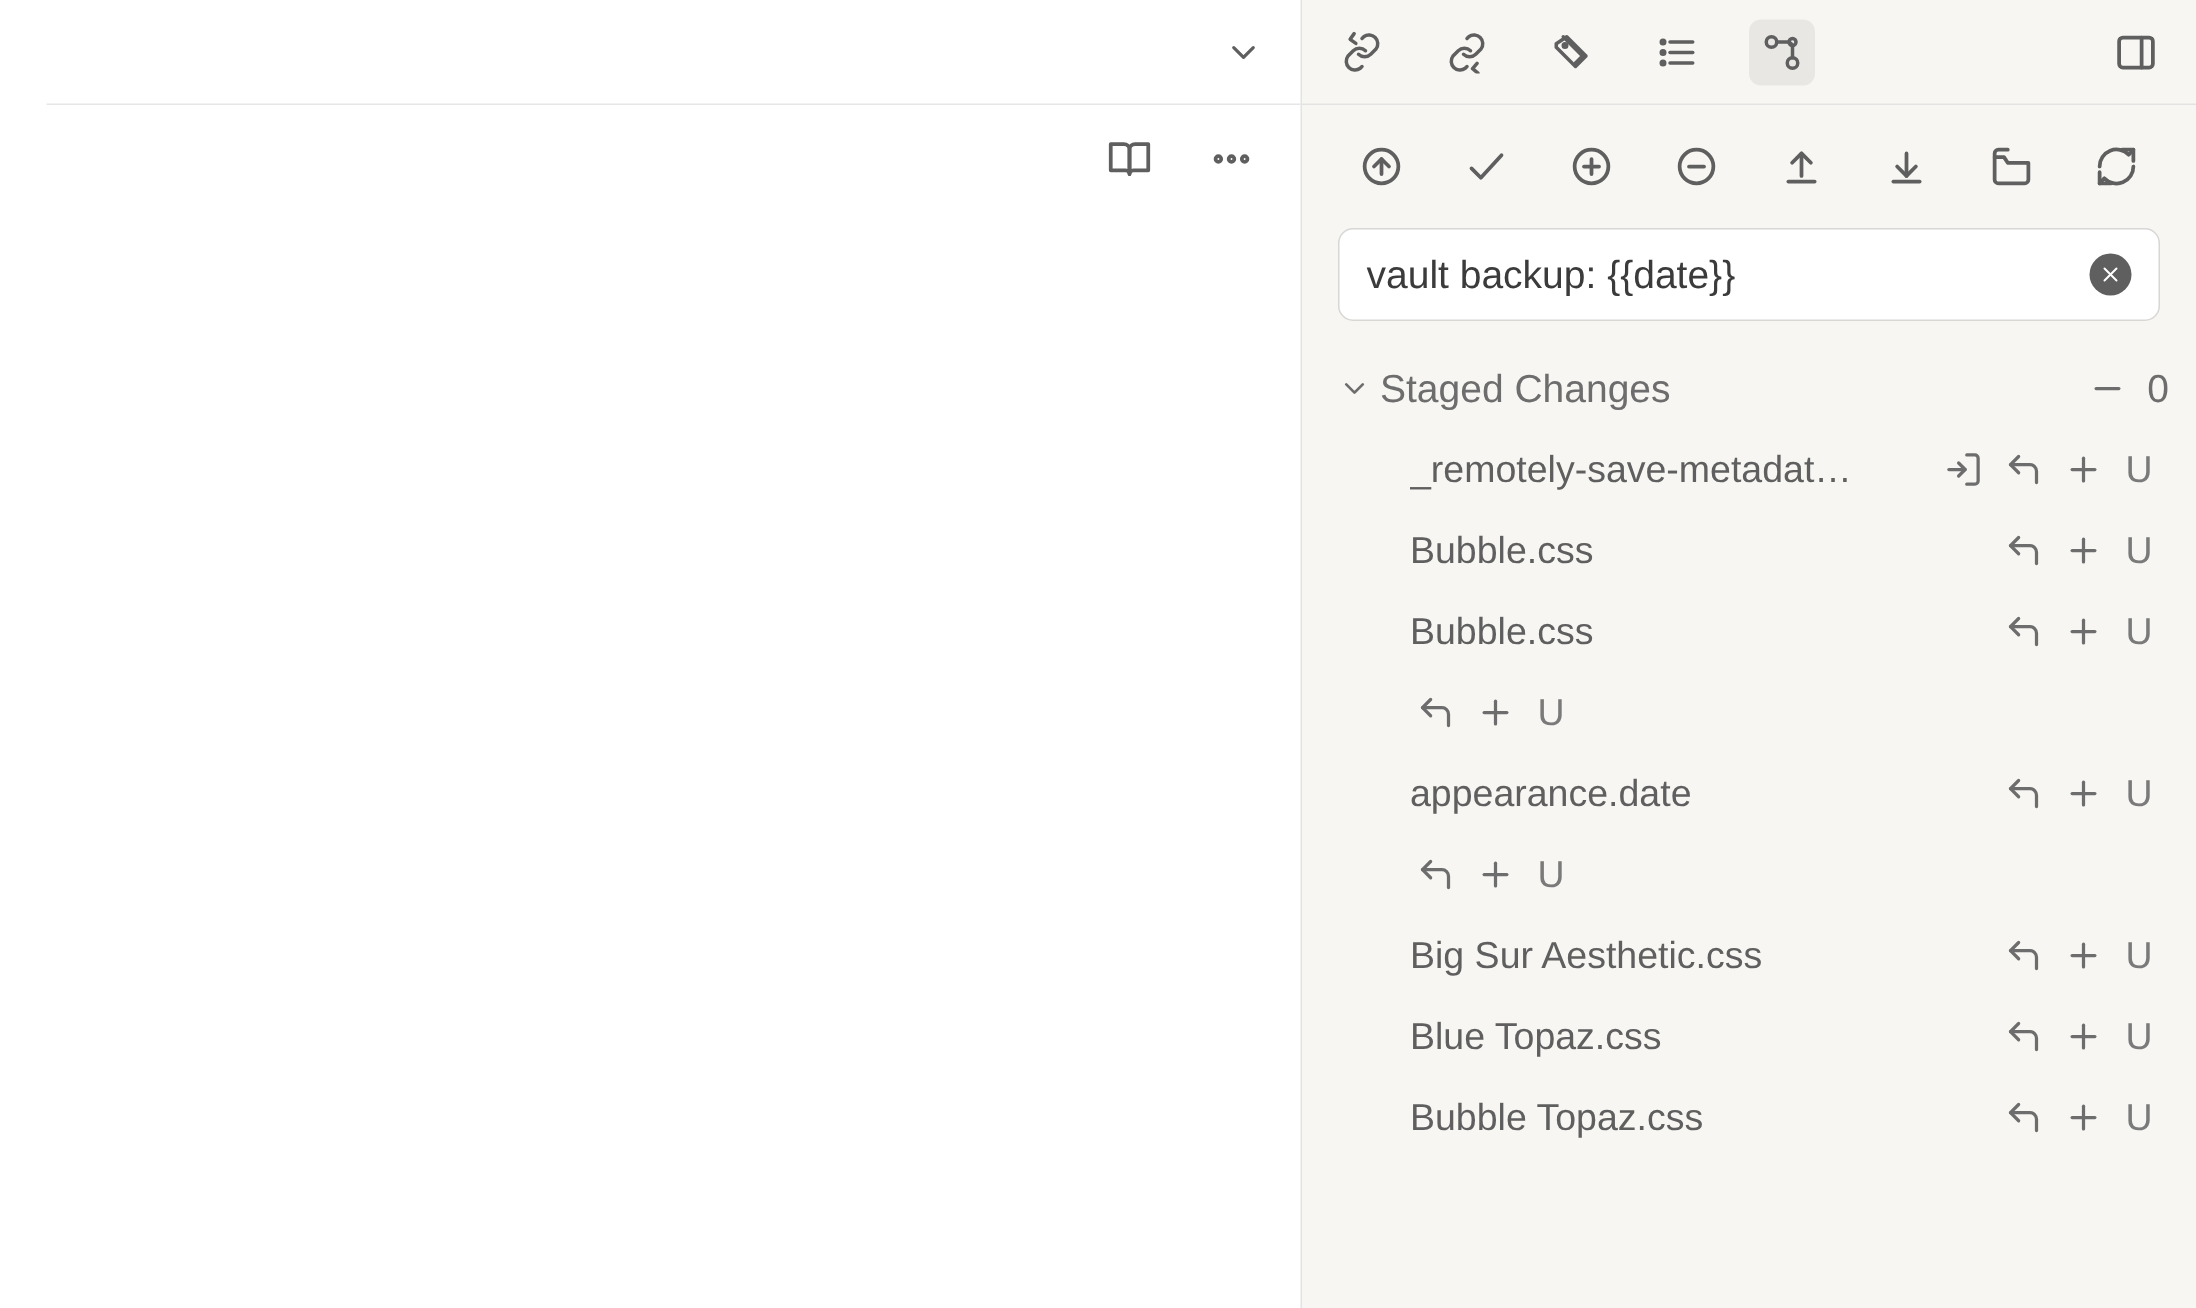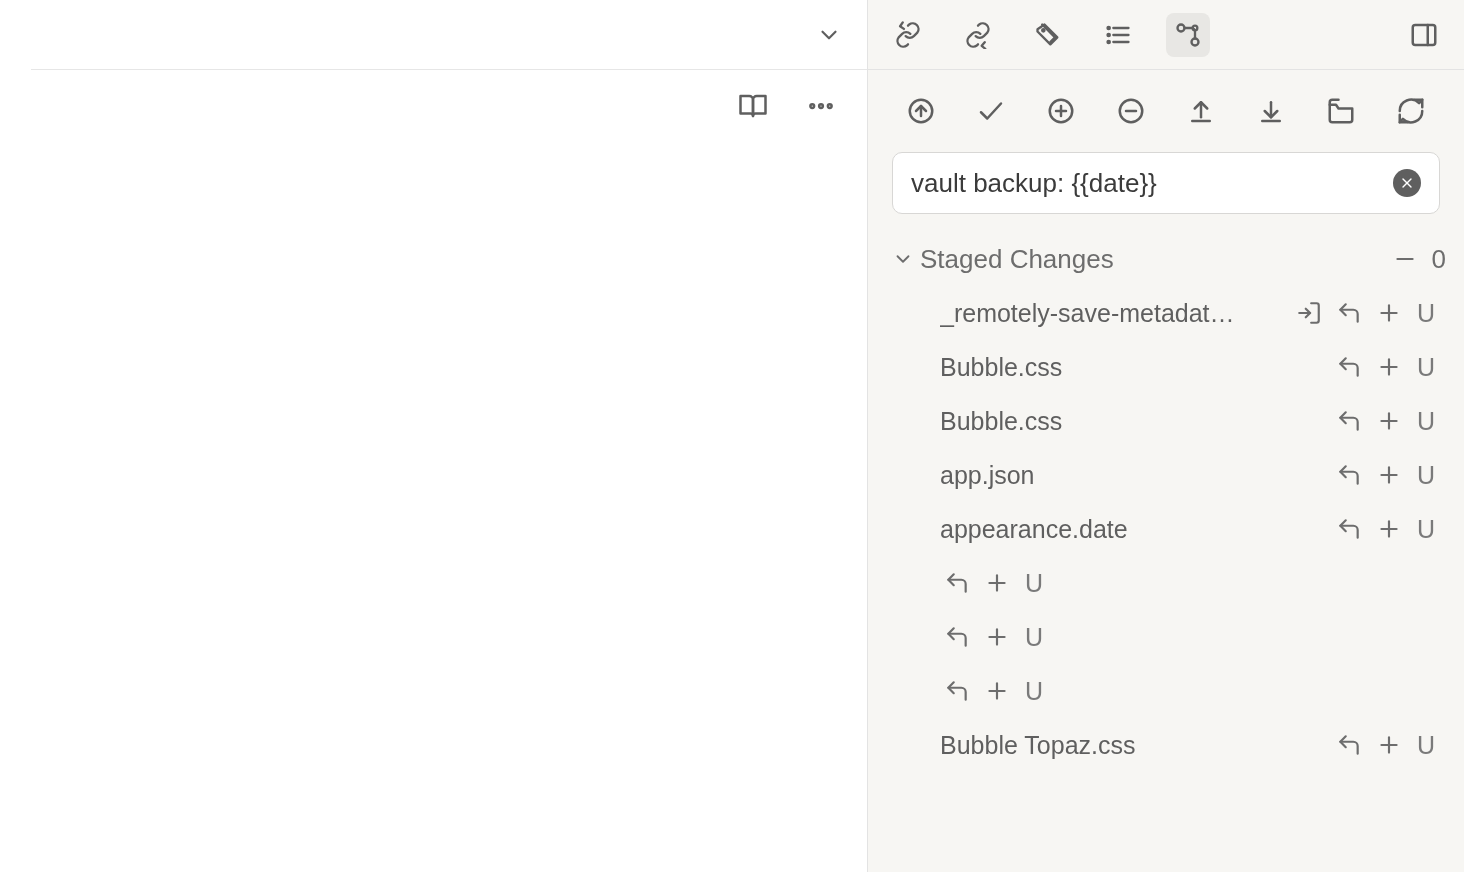--- a/index.html
+++ b/index.html
@@ -255,21 +255,20 @@
               <span class="mini-icon">
                 <svg width="26" height="26" viewBox="0 0 24 24">
                   <line x1="12" y1="5" x2="12" y2="19"></line>
                   <line x1="5" y1="12" x2="19" y2="12"></line>
                 </svg>
               </span>
               <span class="file-status">U</span>
             </div>
           </div>
           <div class="file-row">
-            <span class="file-name">app.json</span>
             <div class="file-actions">
               <span class="mini-icon">
                 <svg width="26" height="26" viewBox="0 0 24 24">
                   <polyline points="9 14 4 9 9 4"></polyline>
                   <path d="M20 20v-7a4 4 0 0 0-4-4H4"></path>
                 </svg>
               </span>
               <span class="mini-icon">
                 <svg width="26" height="26" viewBox="0 0 24 24">
                   <line x1="12" y1="5" x2="12" y2="19"></line>
@@ -308,37 +307,39 @@
               <span class="mini-icon">
                 <svg width="26" height="26" viewBox="0 0 24 24">
                   <line x1="12" y1="5" x2="12" y2="19"></line>
                   <line x1="5" y1="12" x2="19" y2="12"></line>
                 </svg>
               </span>
               <span class="file-status">U</span>
             </div>
           </div>
           <div class="file-row">
-            <div class="file-actions">
-              <span class="mini-icon">
-                <svg width="26" height="26" viewBox="0 0 24 24">
-                  <polyline points="9 14 4 9 9 4"></polyline>
-                  <path d="M20 20v-7a4 4 0 0 0-4-4H4"></path>
-                </svg>
-              </span>
-              <span class="mini-icon">
-                <svg width="26" height="26" viewBox="0 0 24 24">
-                  <line x1="12" y1="5" x2="12" y2="19"></line>
-                  <line x1="5" y1="12" x2="19" y2="12"></line>
-                </svg>
-              </span>
-              <span class="file-status">U</span>
-            </div>
-          </div>
-          <div class="file-row">
+            <span class="file-name">Big Sur Aesthetic.css</span>
+            <div class="file-actions">
+              <span class="mini-icon">
+                <svg width="26" height="26" viewBox="0 0 24 24">
+                  <polyline points="9 14 4 9 9 4"></polyline>
+                  <path d="M20 20v-7a4 4 0 0 0-4-4H4"></path>
+                </svg>
+              </span>
+              <span class="mini-icon">
+                <svg width="26" height="26" viewBox="0 0 24 24">
+                  <line x1="12" y1="5" x2="12" y2="19"></line>
+                  <line x1="5" y1="12" x2="19" y2="12"></line>
+                </svg>
+              </span>
+              <span class="file-status">U</span>
+            </div>
+          </div>
+          <div class="file-row">
+            <span class="file-name">Blue Topaz.css</span>
             <div class="file-actions">
               <span class="mini-icon">
                 <svg width="26" height="26" viewBox="0 0 24 24">
                   <polyline points="9 14 4 9 9 4"></polyline>
                   <path d="M20 20v-7a4 4 0 0 0-4-4H4"></path>
                 </svg>
               </span>
               <span class="mini-icon">
                 <svg width="26" height="26" viewBox="0 0 24 24">
                   <line x1="12" y1="5" x2="12" y2="19"></line>

